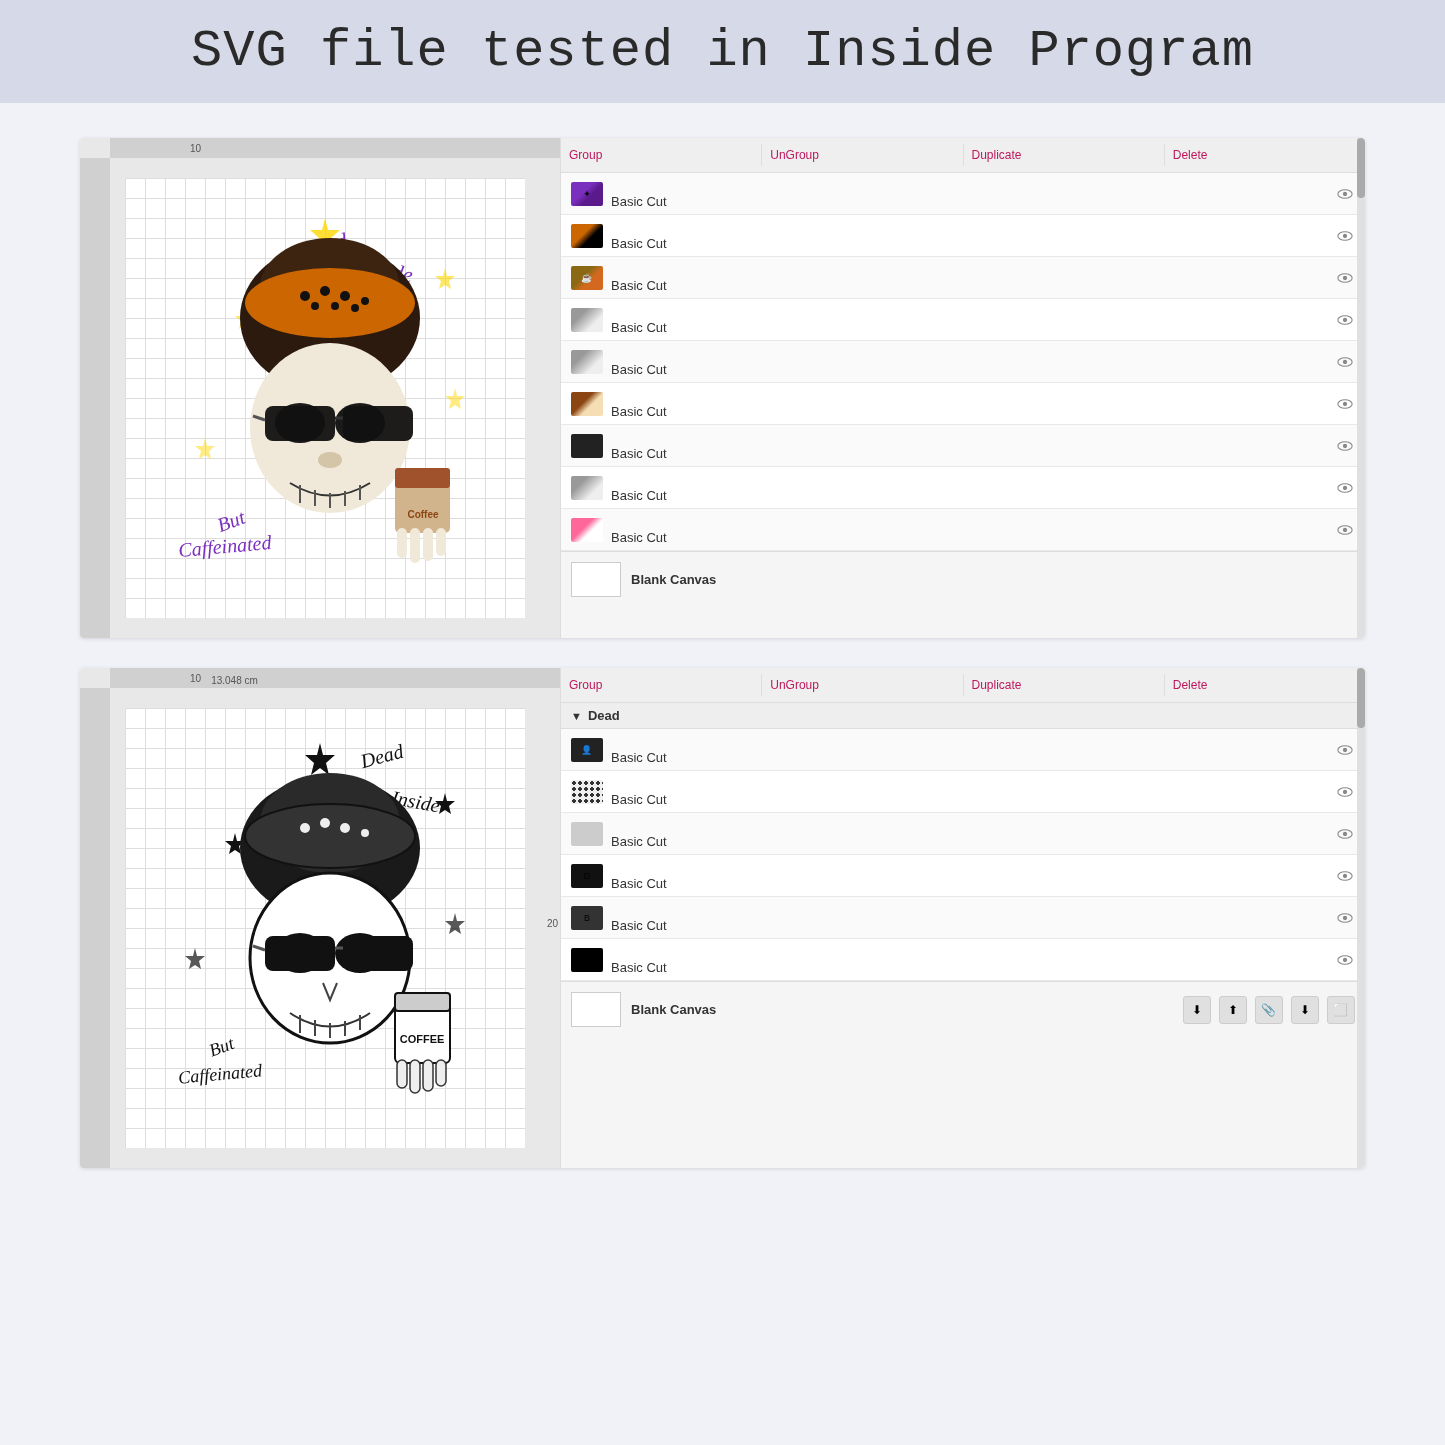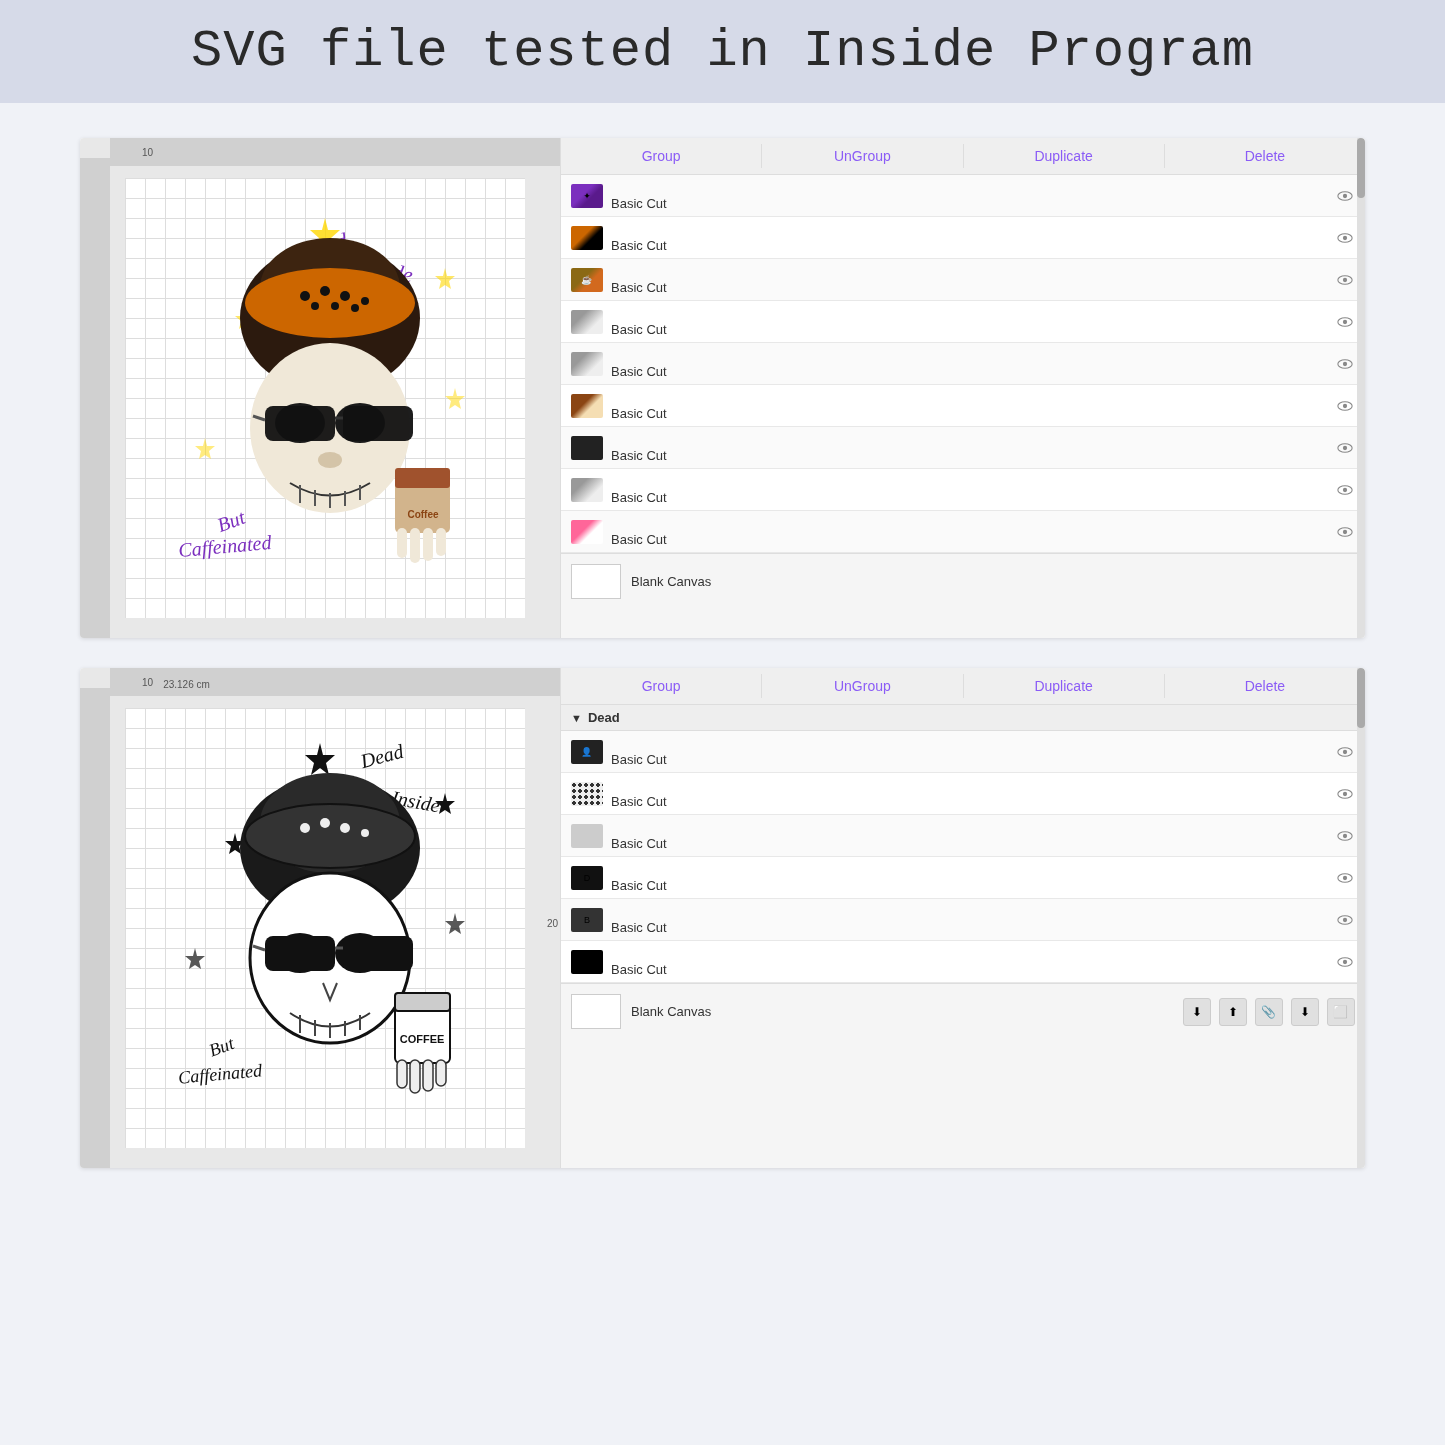--- a/index.html
+++ b/index.html
@@ -49,25 +49,25 @@
       position: relative;
       padding: 20px;
       display: flex;
       align-items: center;
       justify-content: center;
     }
 
     .canvas-ruler-top {
       position: absolute;
       top: 0; left: 30px; right: 0;
-      height: 28px;
+      height: 20px;
       background: #d0d0d0;
       display: flex;
       align-items: center;
-      padding-left: 32px;
+      padding-left: 80px;
     }
     .canvas-ruler-top span {
       font-size: 10px;
       color: #555;
     }
     .canvas-ruler-left {
       position: absolute;
       top: 20px; left: 0;
       width: 30px;
       bottom: 0;
@@ -114,23 +114,23 @@
 
     .panel-header {
       display: flex;
       border-bottom: 1px solid #ddd;
       background: #efefef;
       padding: 6px 0;
     }
 
     .panel-header-btn {
       flex: 1;
-      text-align: center;
-      font-size: 14px;
-      color: #8b5cf6;
+      text-align: left;
+      font-size: 12px;
+      color: #be185d;
       padding: 4px 8px;
       cursor: pointer;
       border-right: 1px solid #ddd;
     }
     .panel-header-btn:last-child { border-right: none; }
 
     .panel-list {
       list-style: none;
       overflow-y: auto;
       max-height: 400px;
@@ -187,20 +187,21 @@
     .blank-canvas-thumb {
       width: 50px;
       height: 35px;
       border: 1px solid #ccc;
       background: #fff;
     }
 
     .blank-canvas-label {
       font-size: 13px;
       color: #333;
+      font-weight: bold;
     }
 
     
     .panel-section-header {
       display: flex;
       align-items: center;
       padding: 5px 10px;
       background: #eee;
       border-bottom: 1px solid #ddd;
       font-size: 13px;
@@ -471,21 +472,21 @@
         <div class="scrollbar-thumb"></div>
       </div>
     </div>
   </div>
 
   <div class="row">
 
     <div class="canvas-area">
       <div class="canvas-ruler-top">
         <span>10</span>
-        <span class="dim-label" style="position:relative;left:10px;">23.126 cm</span>
+        <span class="dim-label" style="position:relative;left:10px;">13.048 cm</span>
       </div>
       <div class="canvas-ruler-left"></div>
       <div class="canvas-grid">
         <div class="artwork-bw">
 
           <svg width="360" height="420" viewBox="0 0 360 420">
 
             <text x="240" y="55" text-anchor="middle" fill="#111" font-family="Arial Black" font-size="20" font-style="italic" transform="rotate(-15, 200, 55)">Dead</text>
             <text x="270" y="85" text-anchor="middle" fill="#111" font-family="Arial Black" font-size="20" font-style="italic" transform="rotate(10, 240, 85)">Inside</text>
 

